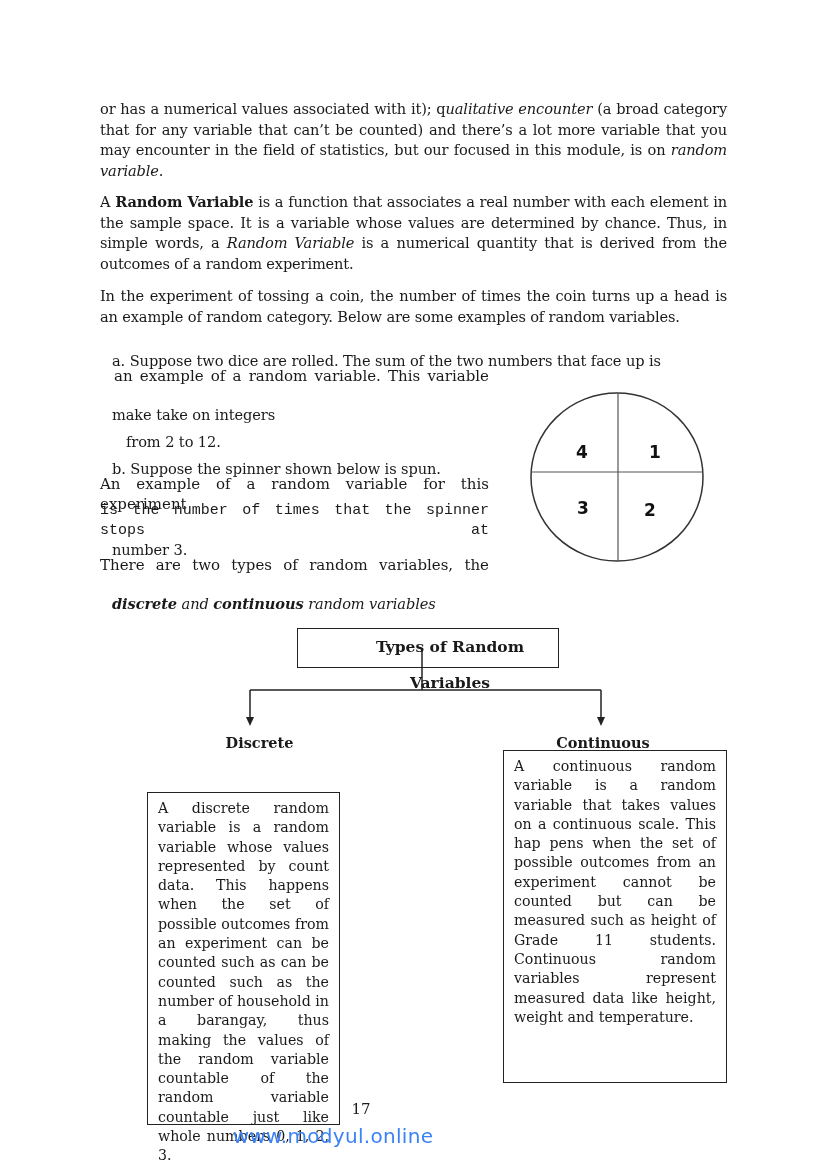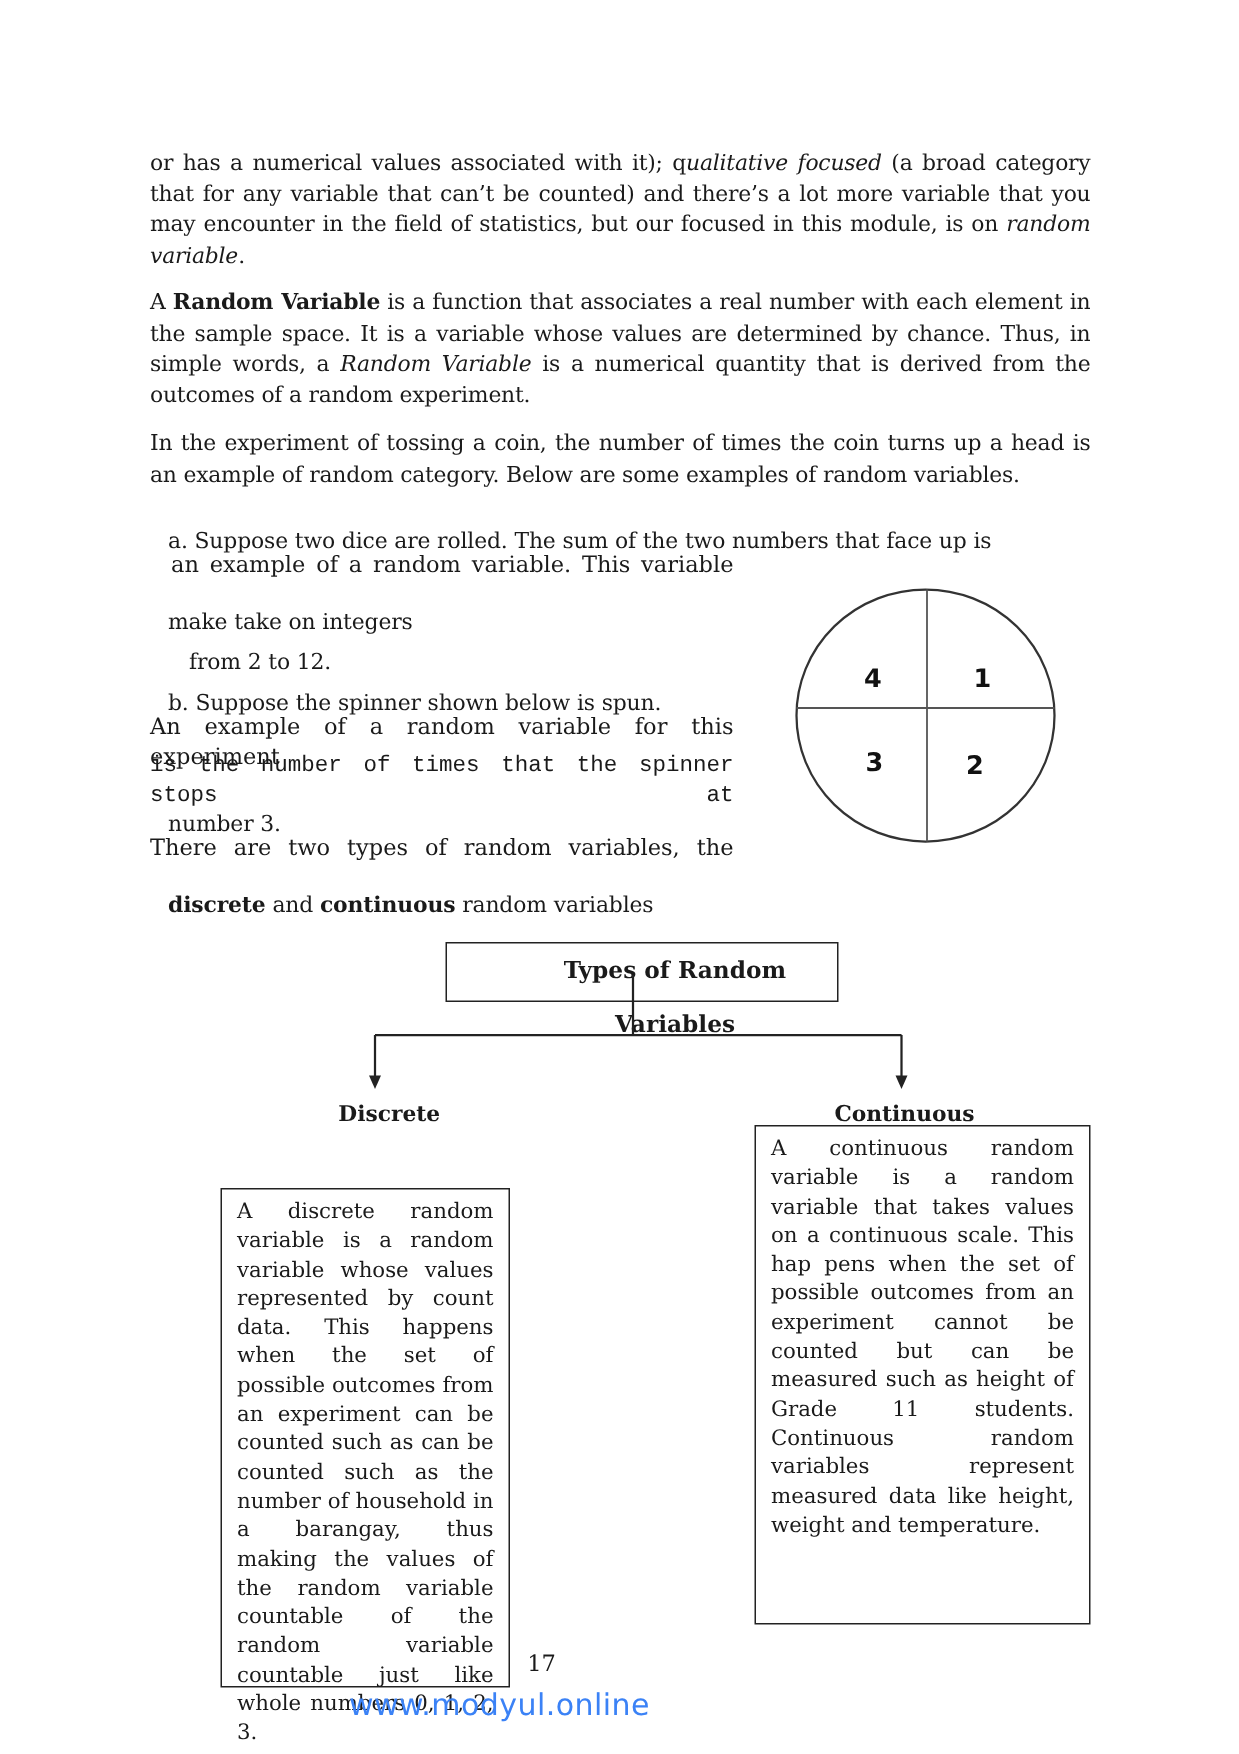--- a/index.html
+++ b/index.html
@@ -21,36 +21,36 @@
   .def-box { position: absolute; border: 1.5px solid #222; box-sizing: border-box;
              padding: 6px 10px 0 10px; font-size: 14.2px; line-height: 19.3px; text-align: justify; }
   .def-box p { margin: 0; }
   .page-num { position: absolute; left: 0; width: 722px; top: 1100px; text-align: center; font-size: 15px; }
   .watermark { position: absolute; left: 0; width: 666px; top: 1124px; text-align: center;
                font-family: "DejaVu Sans", "Liberation Sans", sans-serif; font-size: 20px; color: #3b82f6; letter-spacing: 0.3px; }
 </style>
 </head>
 <body>
 
-<p class="para" style="top:99px;"><span>or has a numerical values associated with it); q</span><i>ualitative focused</i><span> (a broad category that for any variable that can’t be counted) and there’s a lot more variable  that you may encounter in the field of statistics, but our focused in this module, is on </span><i>random variable</i><span>.</span></p>
+<p class="para" style="top:99px;"><span>or has a numerical values associated with it); q</span><i>ualitative encounter</i><span> (a broad category that for any variable that can’t be counted) and there’s a lot more variable  that you may encounter in the field of statistics, but our focused in this module, is on </span><i>random variable</i><span>.</span></p>
 
 <p class="para" style="top:192px;"><span>A </span><b>Random Variable</b><span> is a function that associates a real number with each element in the sample space. It is a variable whose values are determined by chance. Thus, in simple words, a </span><i>Random Variable</i><span> is a numerical quantity that is derived from the outcomes of a random experiment.</span></p>
 
 <p class="para" style="top:286px;">In the experiment of tossing a coin, the number of times the coin turns up a head is an example of random category. Below are some examples of random variables.</p>
 
 <p class="line" style="top:339px;">a. Suppose two dice are rolled. The sum of the two numbers that face up is</p>
 <p class="jline" style="top:366px; left:114px; width:375px;">an example of a random variable. This variable</p>
 <p class="line" style="top:393px;">make take on integers</p>
 <p class="line" style="top:420px; left:114px;">from 2 to 12.</p>
 <p class="line" style="top:447px;">b. Suppose the spinner shown below is spun.</p>
 <p class="jline" style="top:474px;">An example of a random variable for this experiment</p>
 <p class="jline" style="top:501px;font-family:Liberation Mono, monospace;">is the number of times that the spinner stops at</p>
 <p class="line" style="top:528px;">number 3.</p>
 <p class="jline" style="top:555px;">There are two types of random variables, the</p>
-<p class="line" style="top:582px;"><b>discrete</b><span> and </span><b>continuous</b><span> random variables</span></p>
+<p class="line" style="top:582px;font-style:italic;"><b>discrete</b><span> and </span><b>continuous</b><span> random variables</span></p>
 
 <div class="spinner">
   <svg width="174" height="170" viewBox="0 0 174 170">
     <ellipse cx="87" cy="85" rx="86" ry="84" fill="#fff" stroke="#333" stroke-width="1.5"></ellipse>
     <line x1="88" y1="1" x2="88" y2="169" stroke="#555" stroke-width="1.2"></line>
     <line x1="1" y1="80" x2="173" y2="80" stroke="#555" stroke-width="1.2"></line>
     <text x="46" y="66" font-family="DejaVu Sans, sans-serif" font-weight="bold" font-size="17" fill="#111">4</text>
     <text x="119" y="66" font-family="DejaVu Sans, sans-serif" font-weight="bold" font-size="17" fill="#111">1</text>
     <text x="47" y="122" font-family="DejaVu Sans, sans-serif" font-weight="bold" font-size="17" fill="#111">3</text>
     <text x="114" y="124" font-family="DejaVu Sans, sans-serif" font-weight="bold" font-size="17" fill="#111">2</text>

